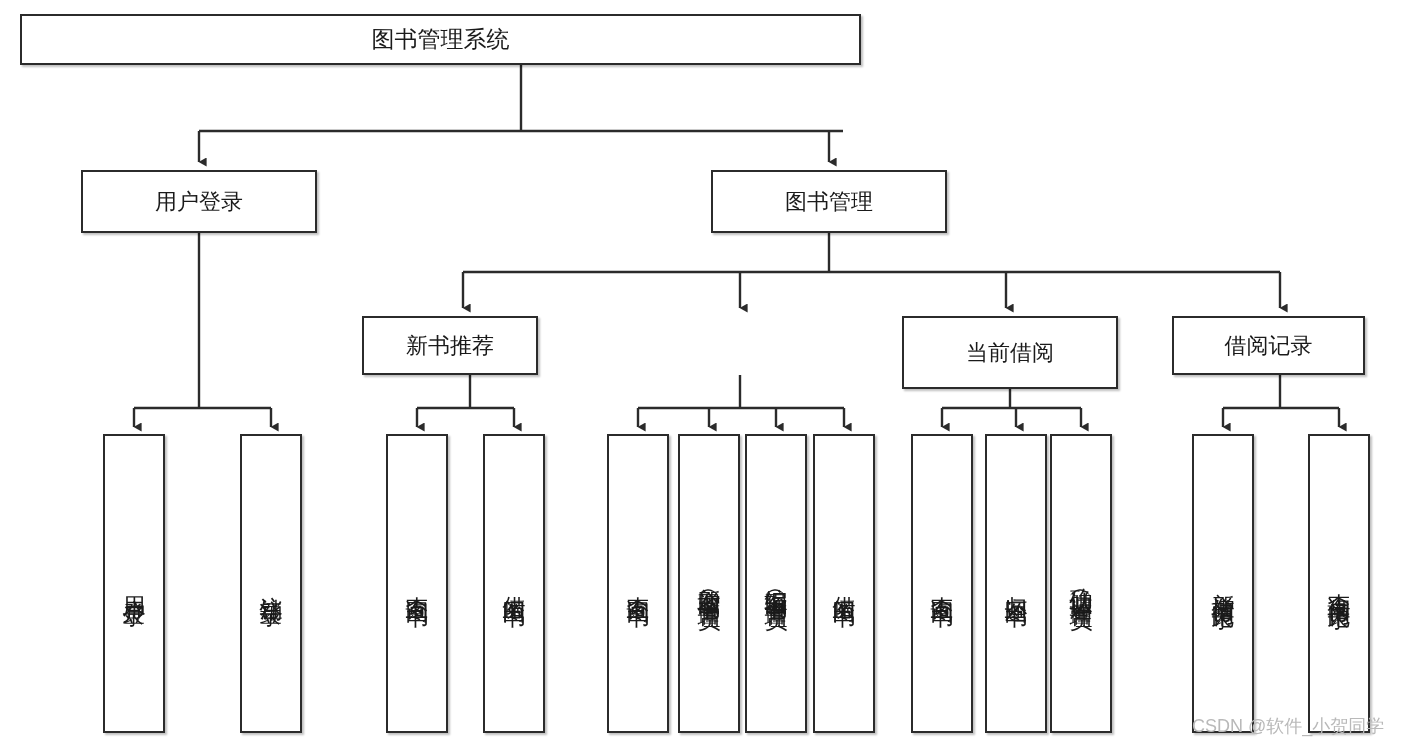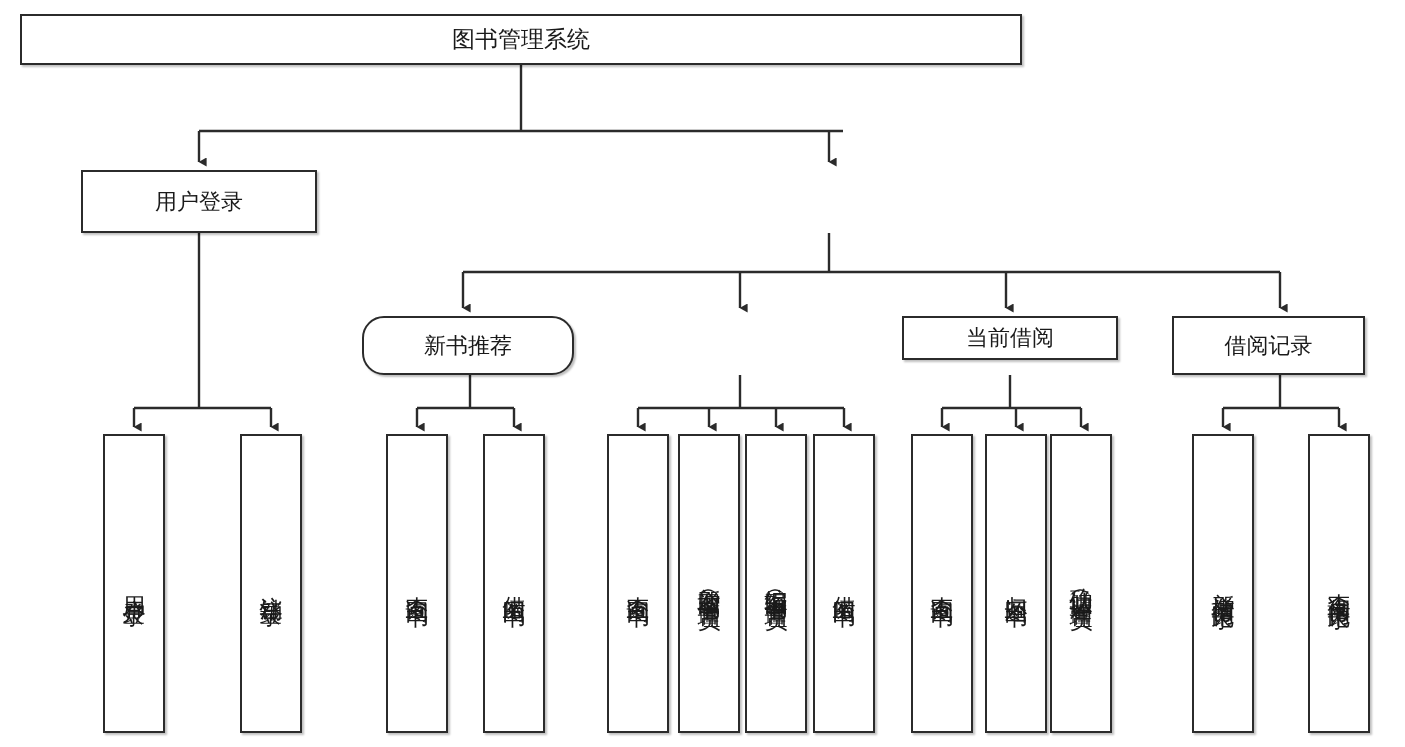--- a/index.html
+++ b/index.html
@@ -125,32 +125,35 @@
       <path d="M1016,408 L1016,427" marker-end="url(#arrow)"></path>
       <path d="M1081,408 L1081,427" marker-end="url(#arrow)"></path>
 
       <path d="M1280,375 L1280,408"></path>
       <path d="M1223,408 L1339,408"></path>
       <path d="M1223,408 L1223,427" marker-end="url(#arrow)"></path>
       <path d="M1339,408 L1339,427" marker-end="url(#arrow)"></path>
     </g>
   </svg>
 
-  <div class="node horiz root" style="left: 20px; top: 14px; width: 1002px; height: 51px;">
+  <div class="node horiz root" style="left: 20px; top: 14px; width: 841px; height: 51px;">
     <span class="label">图书管理系统</span>
   </div>
 
   <div class="node horiz" style="left: 81px; top: 170px; width: 236px; height: 63px;">
     <span class="label">用户登录</span>
   </div>
+  <div class="node horiz" style="left: 711px; top: 170px; width: 236px; height: 63px;">
+    <span class="label">图书管理</span>
+  </div>
 
-  <div class="node horiz" style="left: 362px; top: 316px; width: 212px; height: 59px; border-radius: 22px;">
+  <div class="node horiz" style="left: 362px; top: 316px; width: 176px; height: 59px;">
     <span class="label">新书推荐</span>
   </div>
-  <div class="node horiz" style="left: 902px; top: 316px; width: 216px; height: 44px;">
+  <div class="node horiz" style="left: 902px; top: 316px; width: 216px; height: 73px;">
     <span class="label">当前借阅</span>
   </div>
   <div class="node horiz" style="left: 1172px; top: 316px; width: 193px; height: 59px;">
     <span class="label">借阅记录</span>
   </div>
 
   <div class="node vert" style="left: 103px; top: 434px; width: 62px; height: 299px;">
     <span class="label">用户登录</span>
   </div>
   <div class="node vert" style="left: 240px; top: 434px; width: 62px; height: 299px;">
@@ -183,13 +186,14 @@
   <div class="node vert" style="left: 1050px; top: 434px; width: 62px; height: 299px;">
     <span class="label">确认归还（管理员）</span>
   </div>
   <div class="node vert" style="left: 1192px; top: 434px; width: 62px; height: 299px;">
     <span class="label">新增借阅记录</span>
   </div>
   <div class="node vert" style="left: 1308px; top: 434px; width: 62px; height: 299px;">
     <span class="label">查询借阅记录</span>
   </div>
 
+  <div class="watermark">CSDN @软件_小贺同学</div>
 </div>
 
 </body></html>

